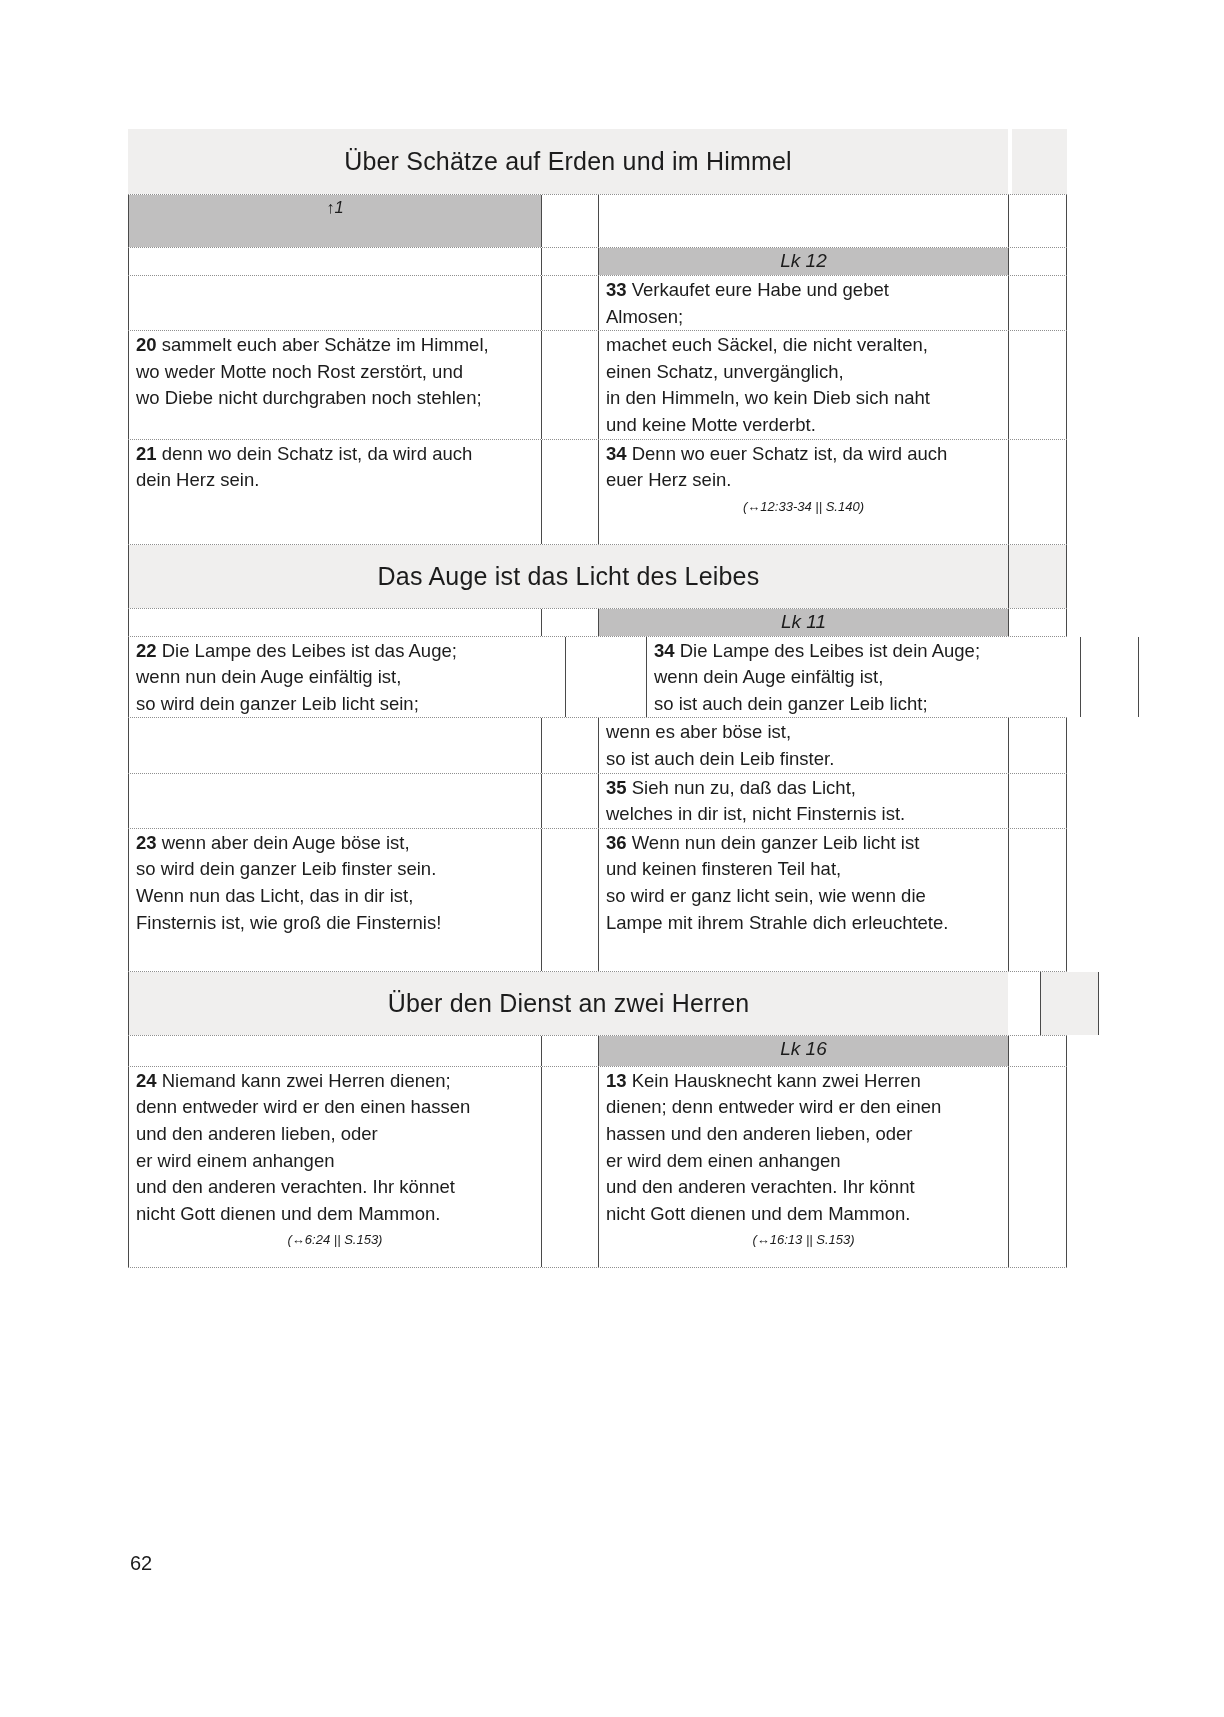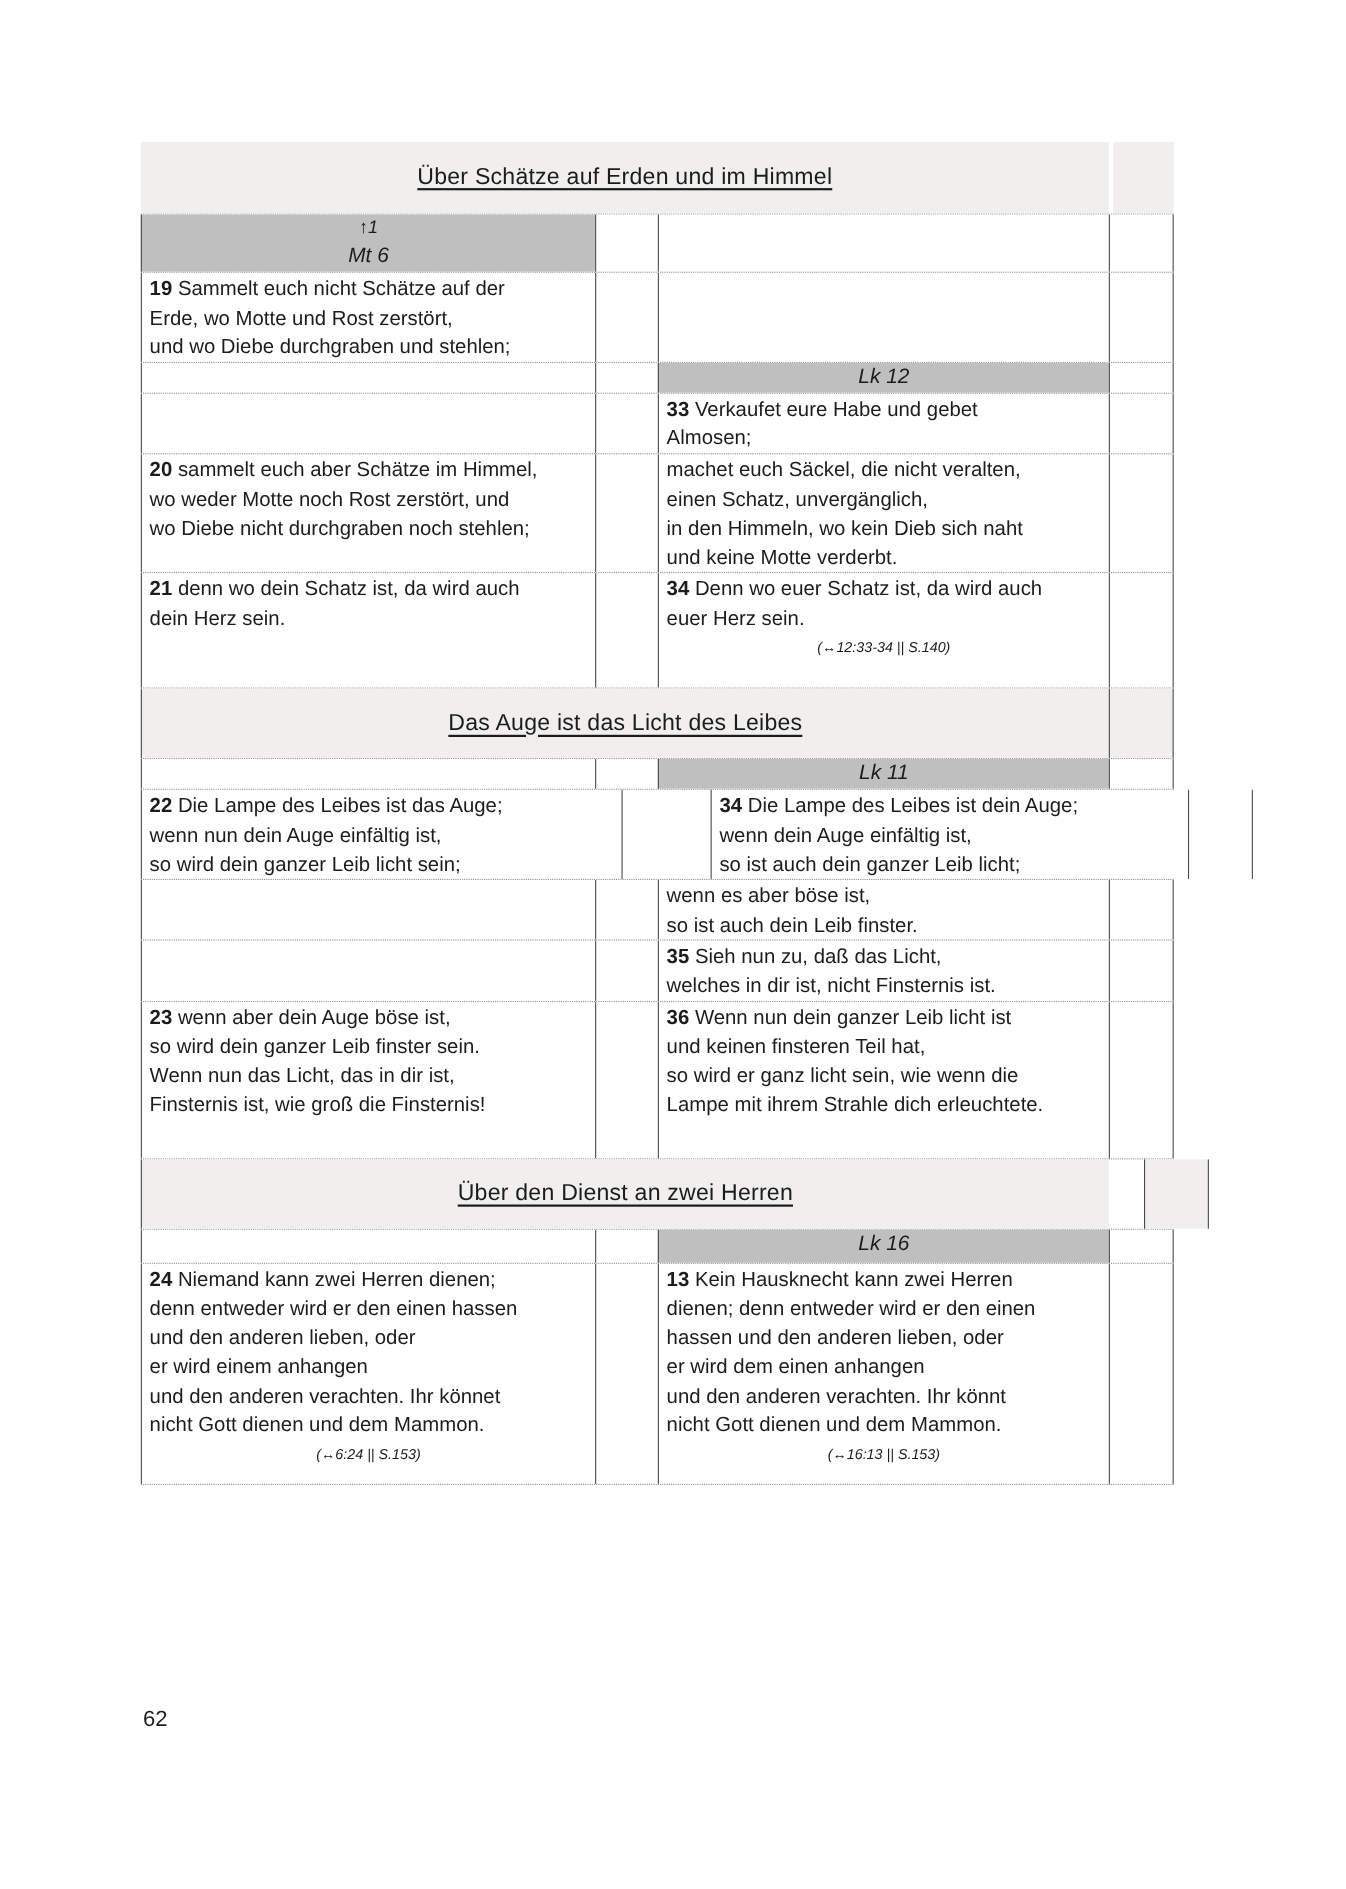--- a/index.html
+++ b/index.html
@@ -50,22 +50,21 @@
     border-left:1px solid var(--border-solid,#4a4a4a);
   }
   .cell.title-right{
     background:var(--title-band,#f0efee);
     border-left:1px solid var(--border-solid,#4a4a4a);
     border-right:1px solid var(--border-solid,#4a4a4a);
   }
   .row.first .cell.title-band{border-left:none;}
   .row.first .cell.title-right{border-left:4px solid #ffffff;border-right:none;}
   .title-text{
-    font-size:21px;
-    text-decoration:underline;
+    font-size:25px;
     text-underline-offset:4px;
     letter-spacing:.2px;
   }
   
   .cell.header-cell{
     background:var(--header-bg,#c0bfbf);
     text-align:center;
     font-style:italic;
     padding-top:0;
   }
@@ -92,31 +91,20 @@
   <div class="synopsis-table">
       <div class="row first title-row" style="min-height: 65px;">
         <div class="cell title-band">
           <span class="title-text">Über Schätze auf Erden und im Himmel</span>
         </div>
         <div class="cell title-right"></div>
       </div>
       <div class="row" style="min-height: 53px;">
         <div class="cell mt header-cell">
           <div class="header-pre">↑1</div>
-          <div class="header-title">Mt 6</div>
-        </div>
-        <div class="cell spacer"></div>
-        <div class="cell lk"></div>
-        <div class="cell right-col"></div>
-      </div>
-      <div class="row" style="min-height: 80px;">
-        <div class="cell mt">
-          <div class="verse-line"><span class="verse-num">19</span> Sammelt euch nicht Schätze auf der</div>
-          <div class="verse-line">Erde, wo Motte und Rost zerstört,</div>
-          <div class="verse-line">und wo Diebe durchgraben und stehlen;</div>
         </div>
         <div class="cell spacer"></div>
         <div class="cell lk"></div>
         <div class="cell right-col"></div>
       </div>
       <div class="row" style="min-height: 28px;">
         <div class="cell mt"></div>
         <div class="cell spacer"></div>
         <div class="cell lk header-cell">
           <div class="header-title">Lk 12</div>

